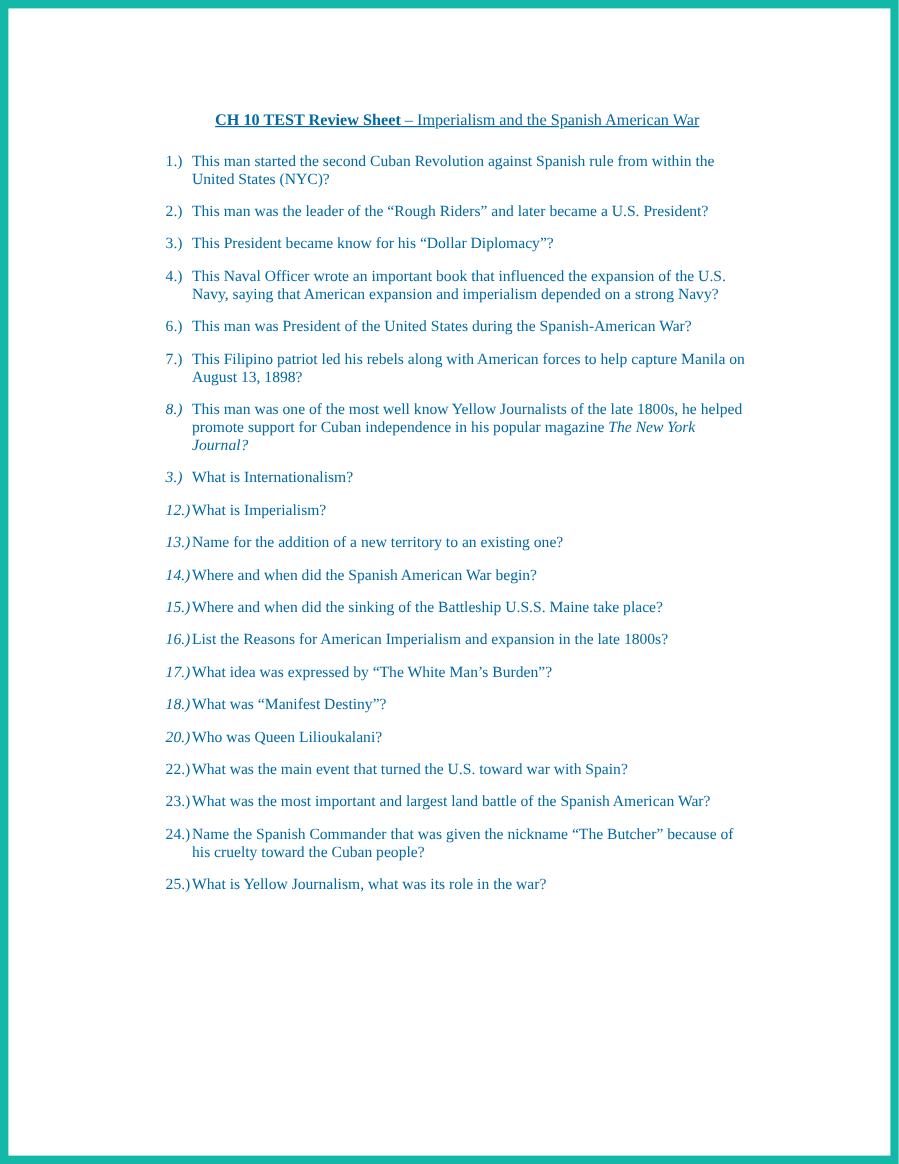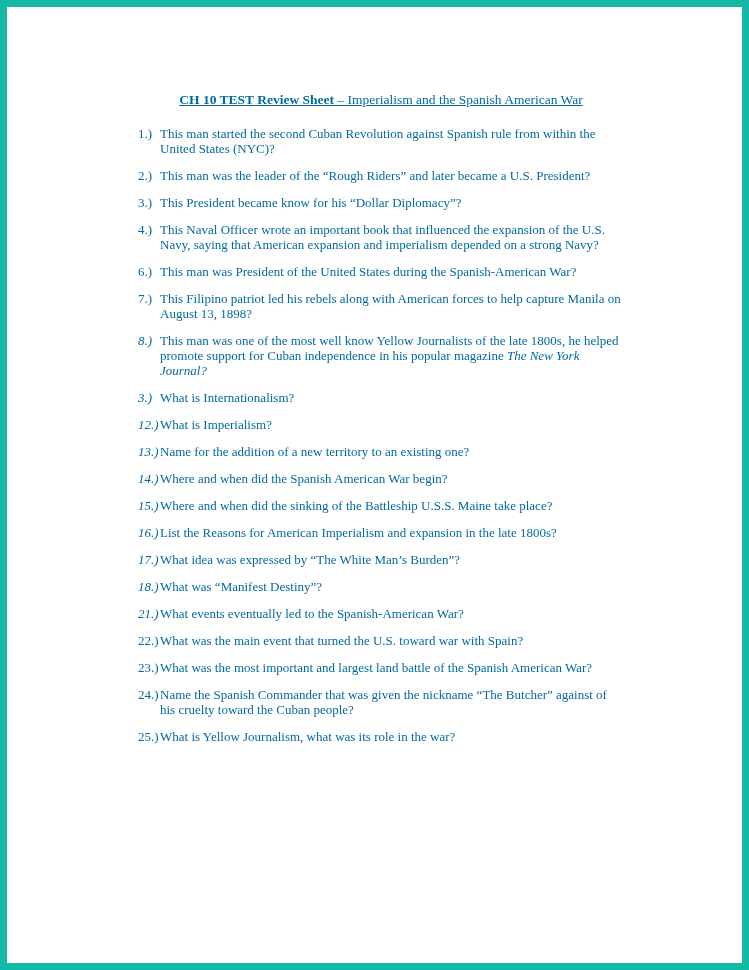--- a/index.html
+++ b/index.html
@@ -67,20 +67,20 @@
         <div class="question"><span class="qnum">7.)</span><span class="qtext">This Filipino patriot led his rebels along with American forces to help capture Manila on August 13, 1898?</span></div>
         <div class="question"><span class="qnum italic">8.)</span><span class="qtext">This man was one of the most well know Yellow Journalists of the late 1800s, he helped promote support for Cuban independence in his popular magazine </span><span class="italic">The New York Journal?</span></div>
         <div class="question"><span class="qnum italic">3.)</span><span class="qtext">What is Internationalism?</span></div>
         <div class="question"><span class="qnum italic">12.)</span><span class="qtext">What is Imperialism?</span></div>
         <div class="question"><span class="qnum italic">13.)</span><span class="qtext">Name for the addition of a new territory to an existing one?</span></div>
         <div class="question"><span class="qnum italic">14.)</span><span class="qtext">Where and when did the Spanish American War begin?</span></div>
         <div class="question"><span class="qnum italic">15.)</span><span class="qtext">Where and when did the sinking of the Battleship U.S.S. Maine take place?</span></div>
         <div class="question"><span class="qnum italic">16.)</span><span class="qtext">List the Reasons for American Imperialism and expansion in the late 1800s?</span></div>
         <div class="question"><span class="qnum italic">17.)</span><span class="qtext">What idea was expressed by “The White Man’s Burden”?</span></div>
         <div class="question"><span class="qnum italic">18.)</span><span class="qtext">What was “Manifest Destiny”?</span></div>
-        <div class="question"><span class="qnum italic">21.)</span><span class="qtext">What events eventually led to the Spanish-American War?</span></div>
+        <div class="question"><span class="qnum italic">20.)</span><span class="qtext">Who was Queen Lilioukalani?</span></div>
         <div class="question"><span class="qnum">22.)</span><span class="qtext">What was the main event that turned the U.S. toward war with Spain?</span></div>
         <div class="question"><span class="qnum">23.)</span><span class="qtext">What was the most important and largest land battle of the Spanish American War?</span></div>
-        <div class="question"><span class="qnum">24.)</span><span class="qtext">Name the Spanish Commander that was given the nickname “The Butcher” against of his cruelty toward the Cuban people?</span></div>
+        <div class="question"><span class="qnum">24.)</span><span class="qtext">Name the Spanish Commander that was given the nickname “The Butcher” because of his cruelty toward the Cuban people?</span></div>
         <div class="question"><span class="qnum">25.)</span><span class="qtext">What is Yellow Journalism, what was its role in the war?</span></div>
       </div>
   </div>
 </div>
 
 </body></html>

